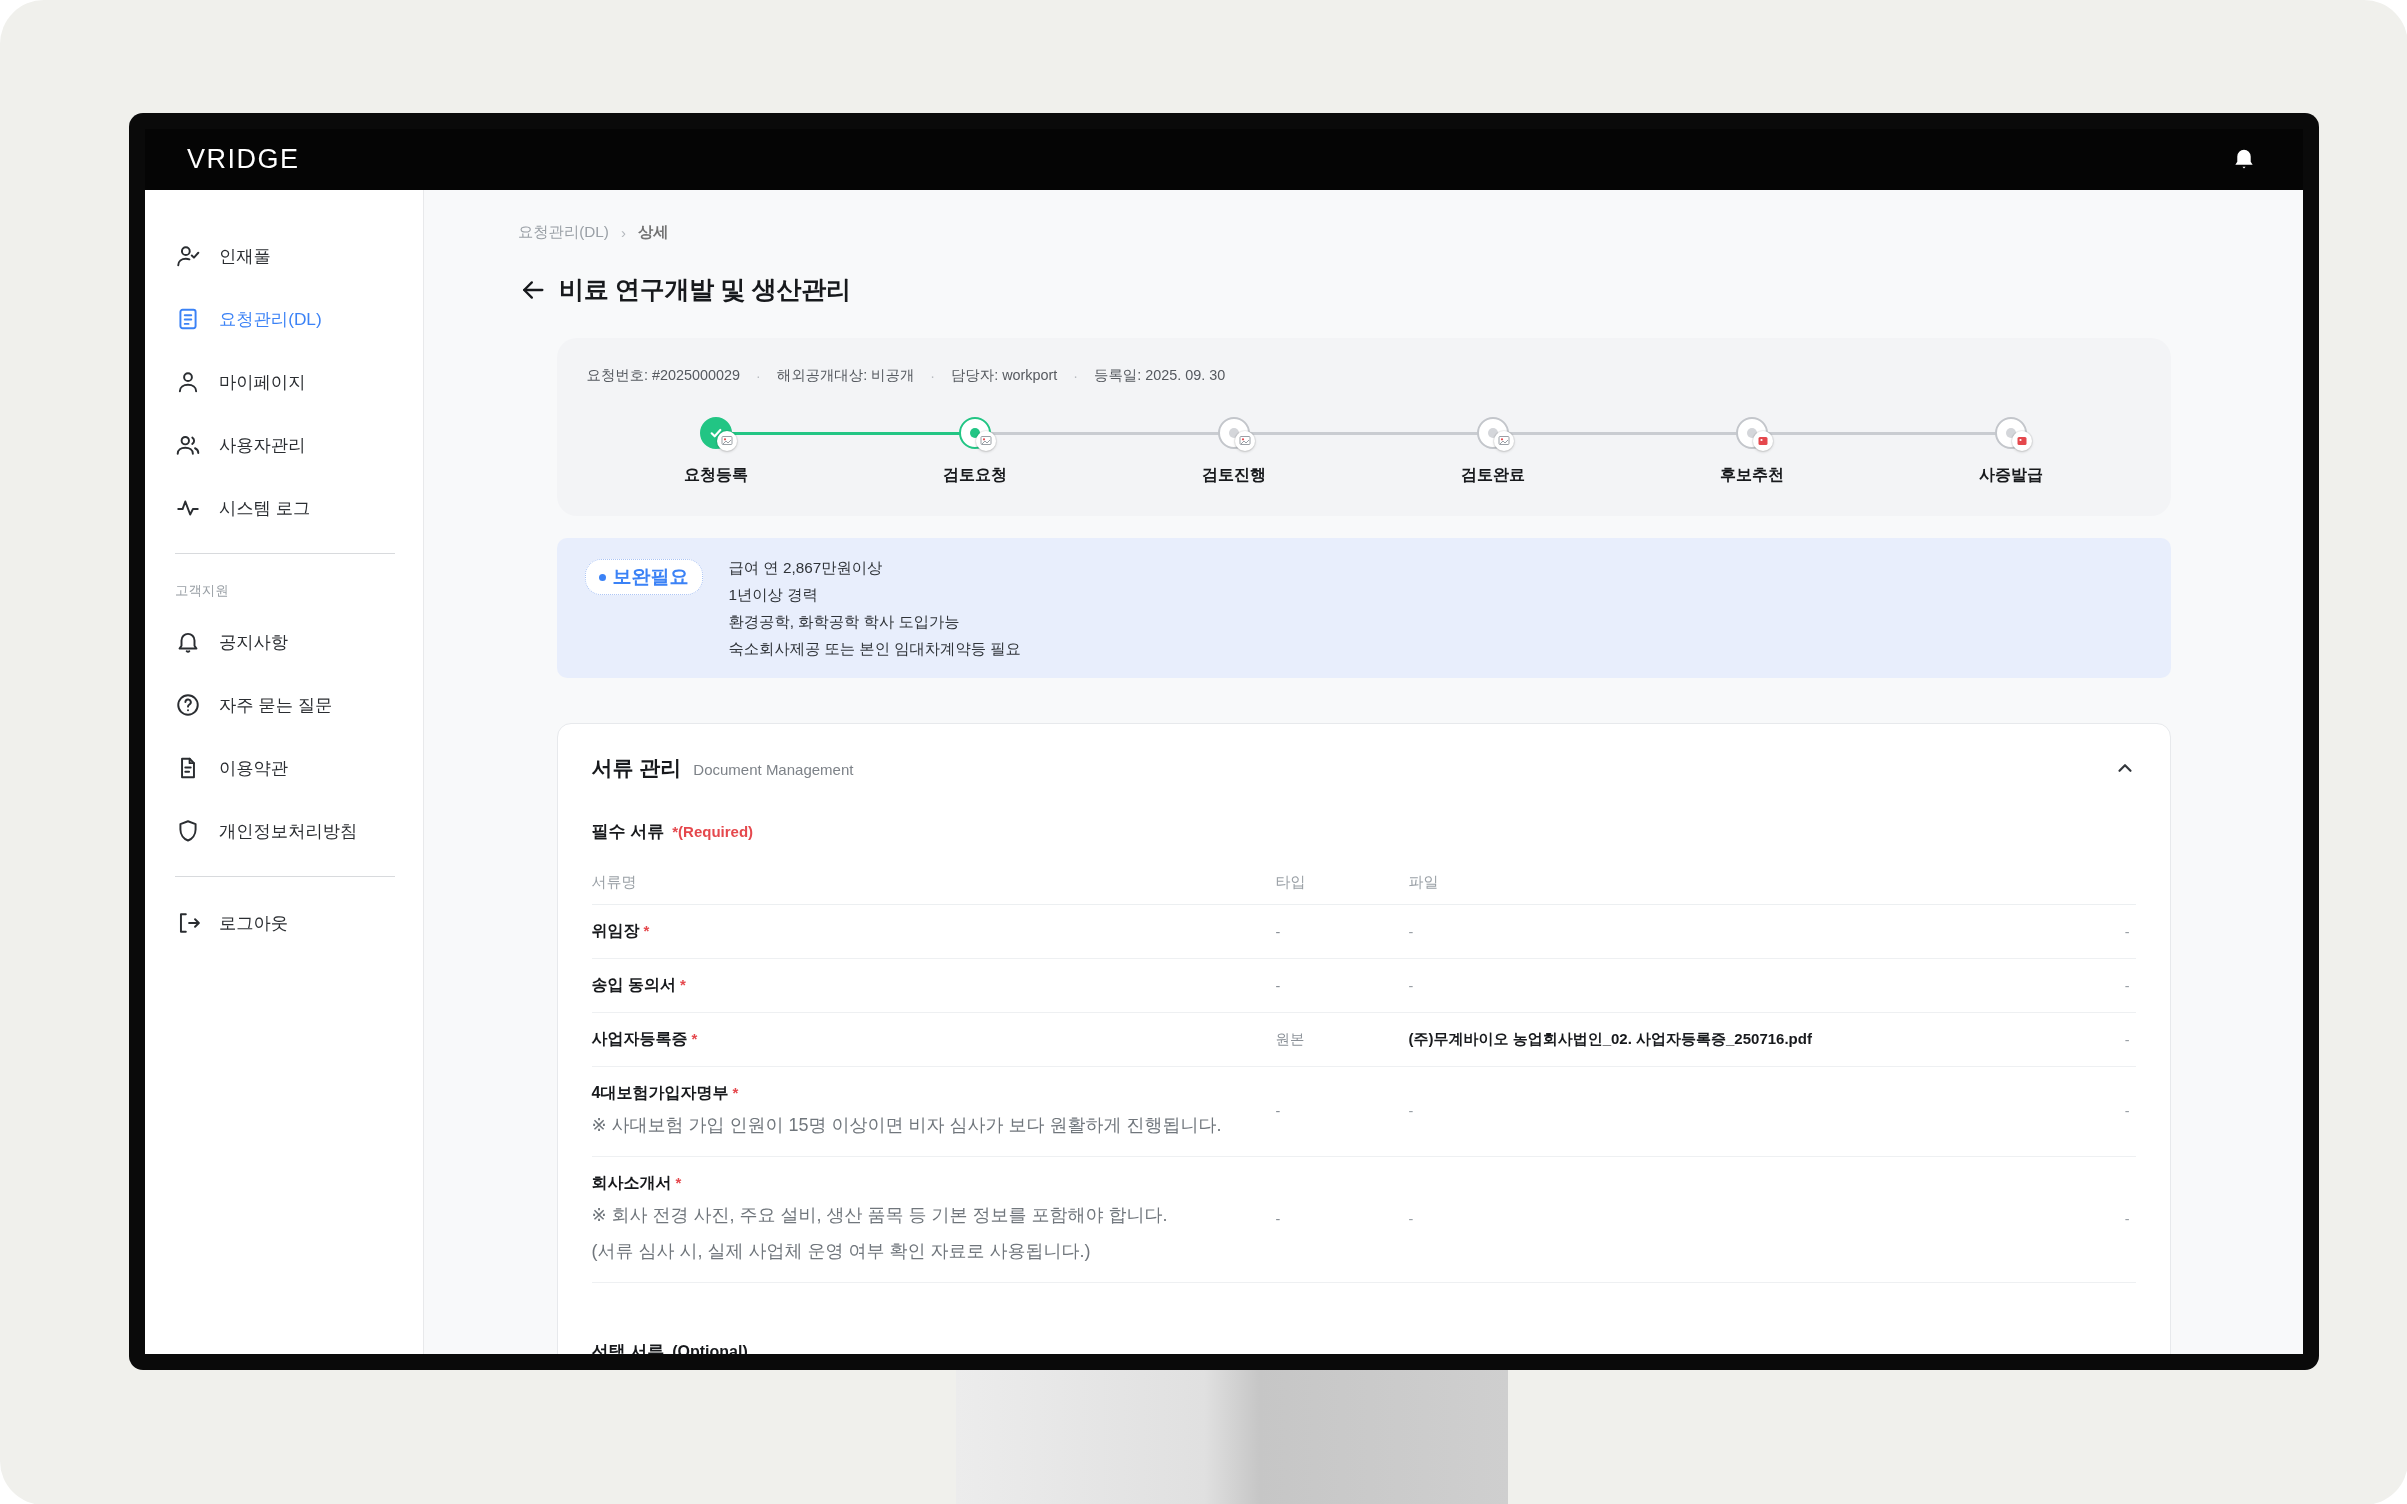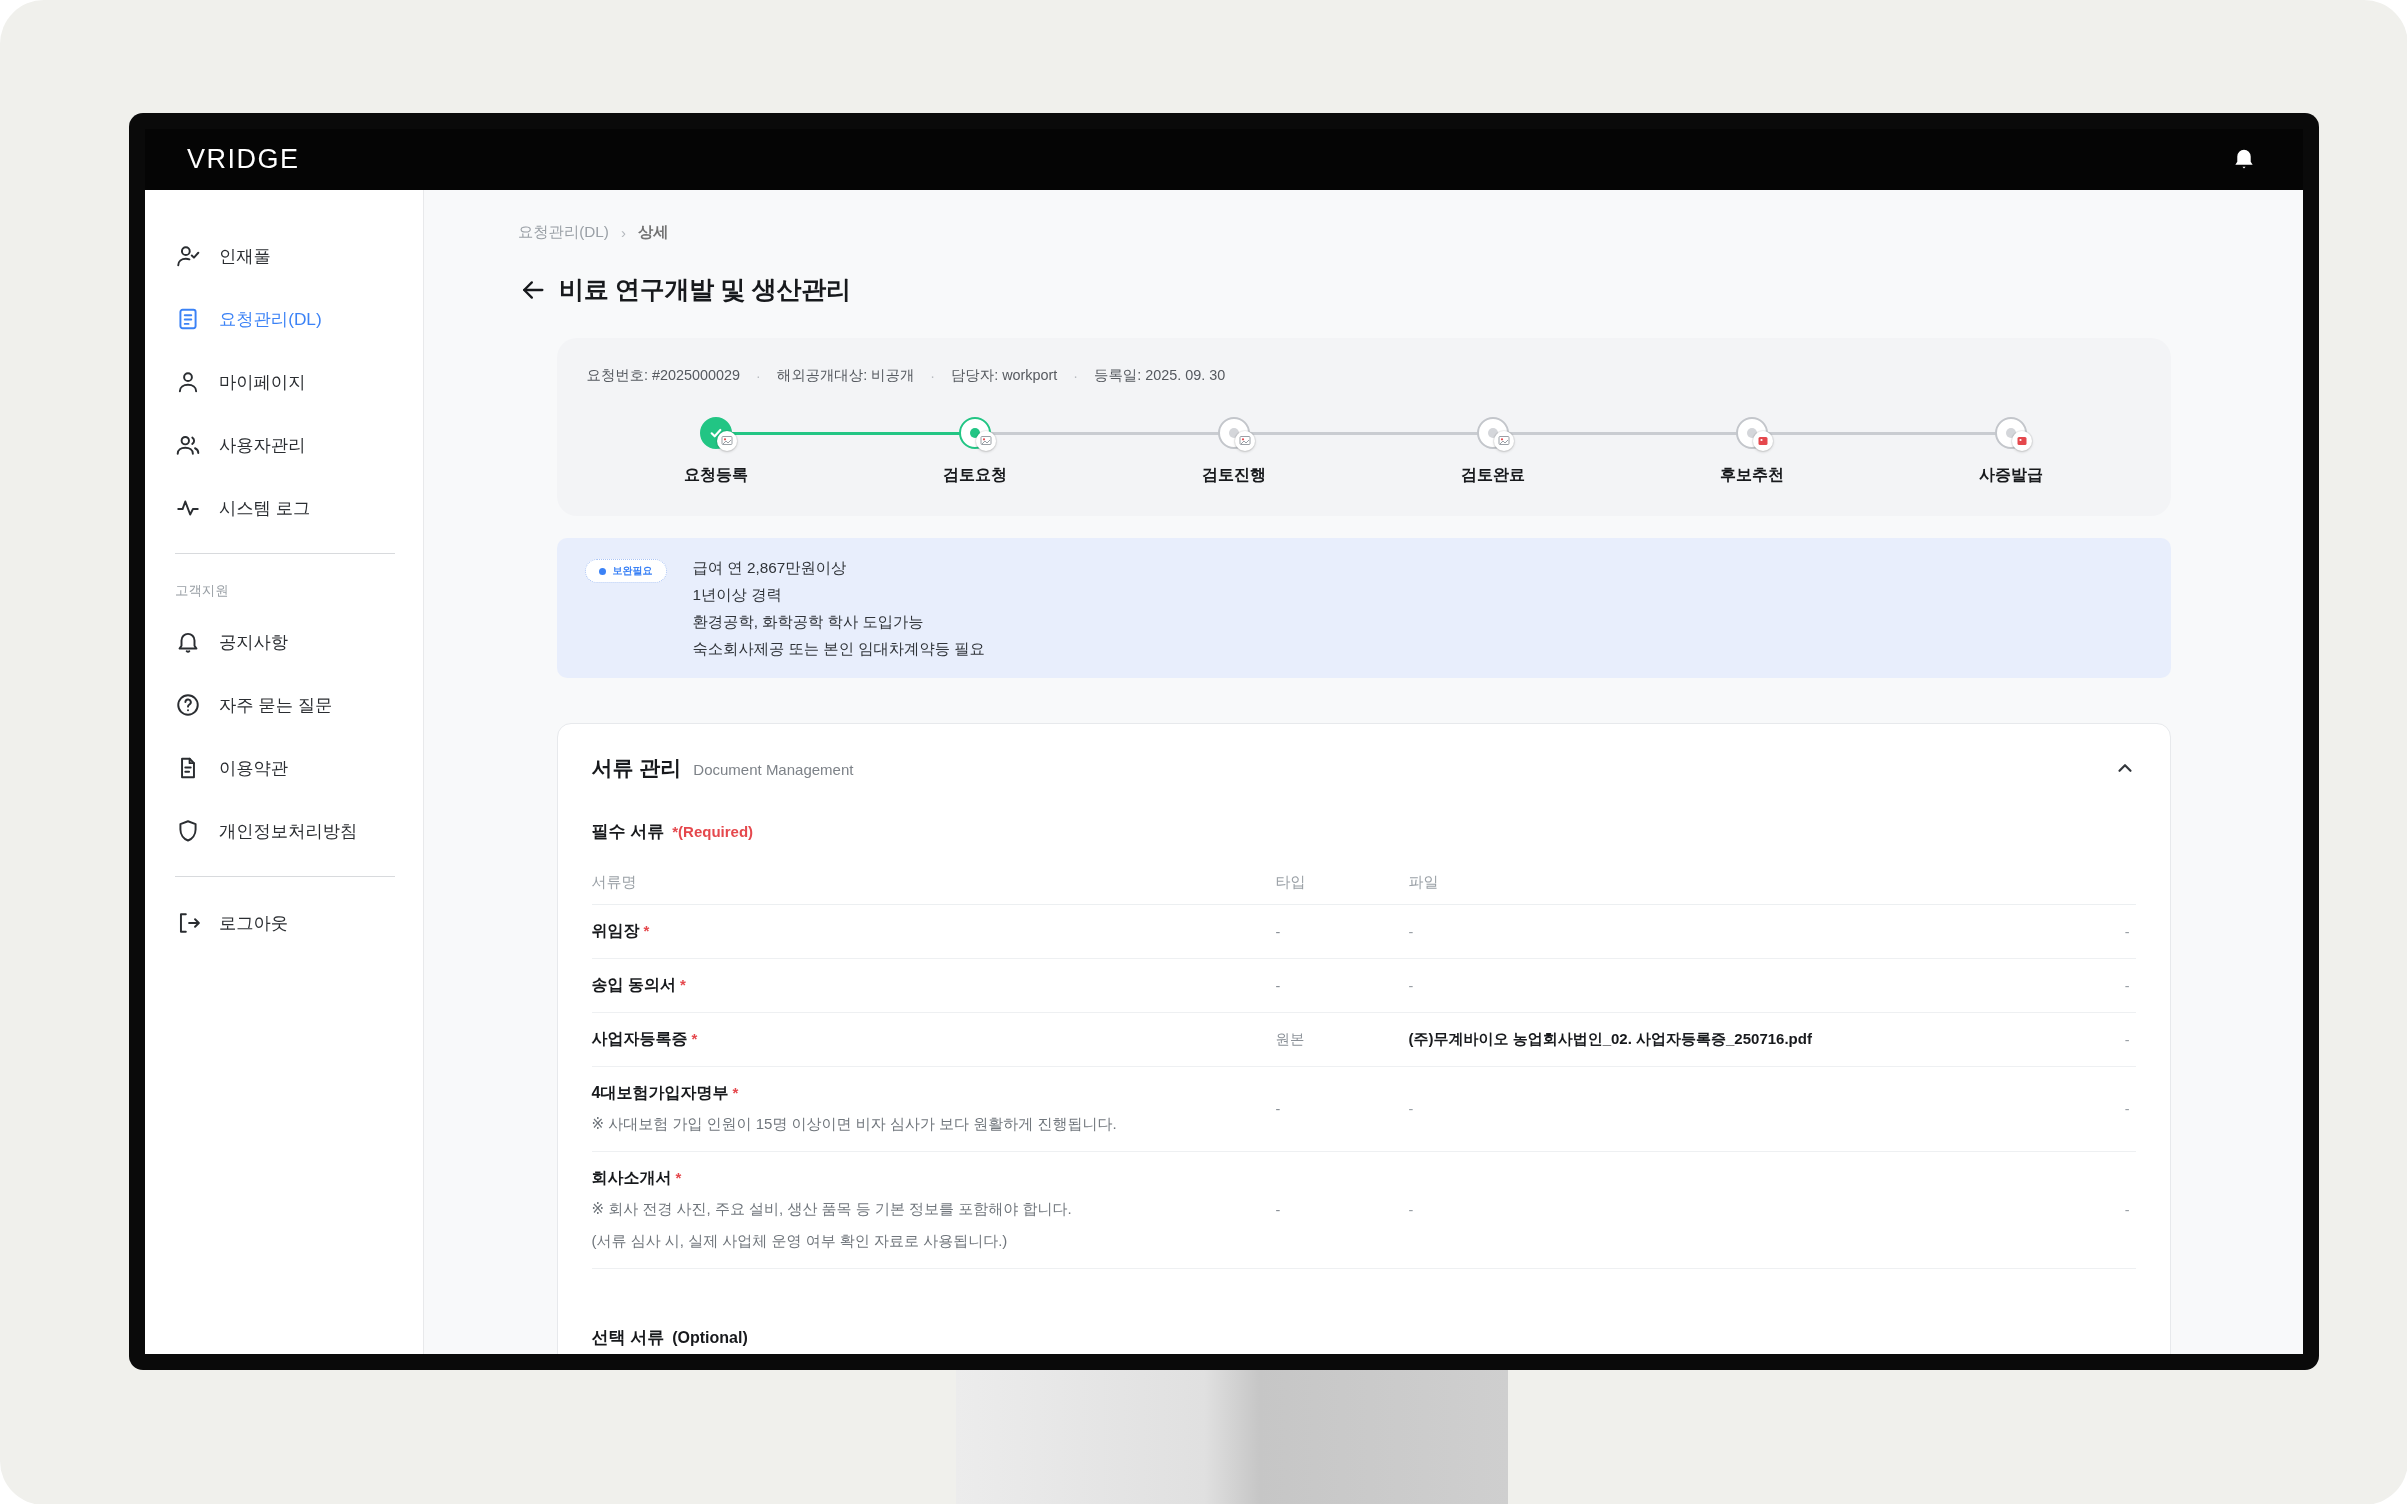--- a/index.html
+++ b/index.html
@@ -51,41 +51,41 @@
   .circle { position:relative; z-index:1; width:32px; height:32px; border-radius:50%; background:#ffffff; border:2px solid #c3c6cb; display:flex; align-items:center; justify-content:center; }
   .step.done .circle { background:#22c584; border-color:#22c584; }
   .step.current .circle { border-color:#22c584; }
   .inner-dot { width:10px; height:10px; border-radius:50%; background:#d4d6da; }
   .step.current .inner-dot { background:#22c584; }
   .img-badge { position:absolute; z-index:2; top:14px; margin-left:22px; width:20px; height:20px; border-radius:50%; background:#ffffff; box-shadow:0 0 0 1px rgba(0,0,0,0.05),0 1px 3px rgba(0,0,0,0.18); display:flex; align-items:center; justify-content:center; }
   .step-label { margin-top:16px; font-size:16px; font-weight:700; color:#17191c; }
 
   
   .status-box { margin-top:22px; background:#e8eefc; border-radius:10px; padding:16px 28px; display:flex; gap:26px; }
-  .status-badge { align-self:flex-start; margin-top:5px; background:#ffffff; border:1.5px dotted #a9c3f5; border-radius:16px; padding:4px 13px; font-size:10px; font-weight:700; color:#3b82f6; display:flex; align-items:center; gap:7px; white-space:nowrap; }
+  .status-badge { align-self:flex-start; margin-top:5px; background:#ffffff; border:1.5px dotted #a9c3f5; border-radius:16px; padding:4px 13px; font-size:19px; font-weight:700; color:#3b82f6; display:flex; align-items:center; gap:7px; white-space:nowrap; }
   .status-badge::before { content:""; width:7px; height:7px; border-radius:50%; background:#3b82f6; }
   .status-lines { font-size:15.3px; color:#2f3338; line-height:27px; }
 
   
   .doc-card { margin-top:45px; background:#ffffff; border:1px solid #e7e9ec; border-radius:14px; padding:30px 34px 40px; }
   .card-head { display:flex; align-items:baseline; }
   .card-title { font-size:21px; font-weight:700; color:#17191c; }
   .card-sub { font-size:15px; color:#7d8288; margin-left:12px; }
   .card-caret { margin-left:auto; align-self:center; cursor:pointer; display:flex; }
   .card-caret svg { width:22px; height:22px; stroke:#33373c; }
   .sec-heading { margin-top:38px; font-size:17px; font-weight:700; color:#17191c; display:flex; gap:8px; align-items:baseline; }
   .sec-mark-req { color:#e5484d; font-size:15px; font-weight:700; }
   .sec-mark-opt { color:#17191c; font-weight:700; font-size:16px; }
   .table { margin-top:20px; }
   .thead, .trow { display:grid; grid-template-columns:684px 133px 1fr 46px; align-items:center; }
   .thead { font-size:15px; color:#9aa0a6; padding:10px 0 12px; border-bottom:1px solid #eceff1; }
   .trow { border-bottom:1px solid #eef0f2; padding:16px 0; }
   .doc-name { font-size:16px; font-weight:700; color:#17191c; }
   .req { color:#e5484d; font-weight:700; margin-left:4px; font-size:15px; }
-  .note { font-size:15px; color:#70767c; margin-top:8px; line-height:1.55; }
+  .note { font-size:18px; color:#70767c; margin-top:8px; line-height:1.55; }
   .cell-type { font-size:14.4px; color:#8a9097; }
   .cell-file { font-size:14.4px; color:#9aa0a6; }
   .cell-file.has-file { font-size:15px; font-weight:700; color:#17191c; cursor:pointer; }
   .cell-action { font-size:14.4px; color:#9aa0a6; text-align:right; padding-right:6px; }
   .optional-block { margin-top:57px; }
 </style>
 </head>
 <body>
 
 <div class="canvas">

